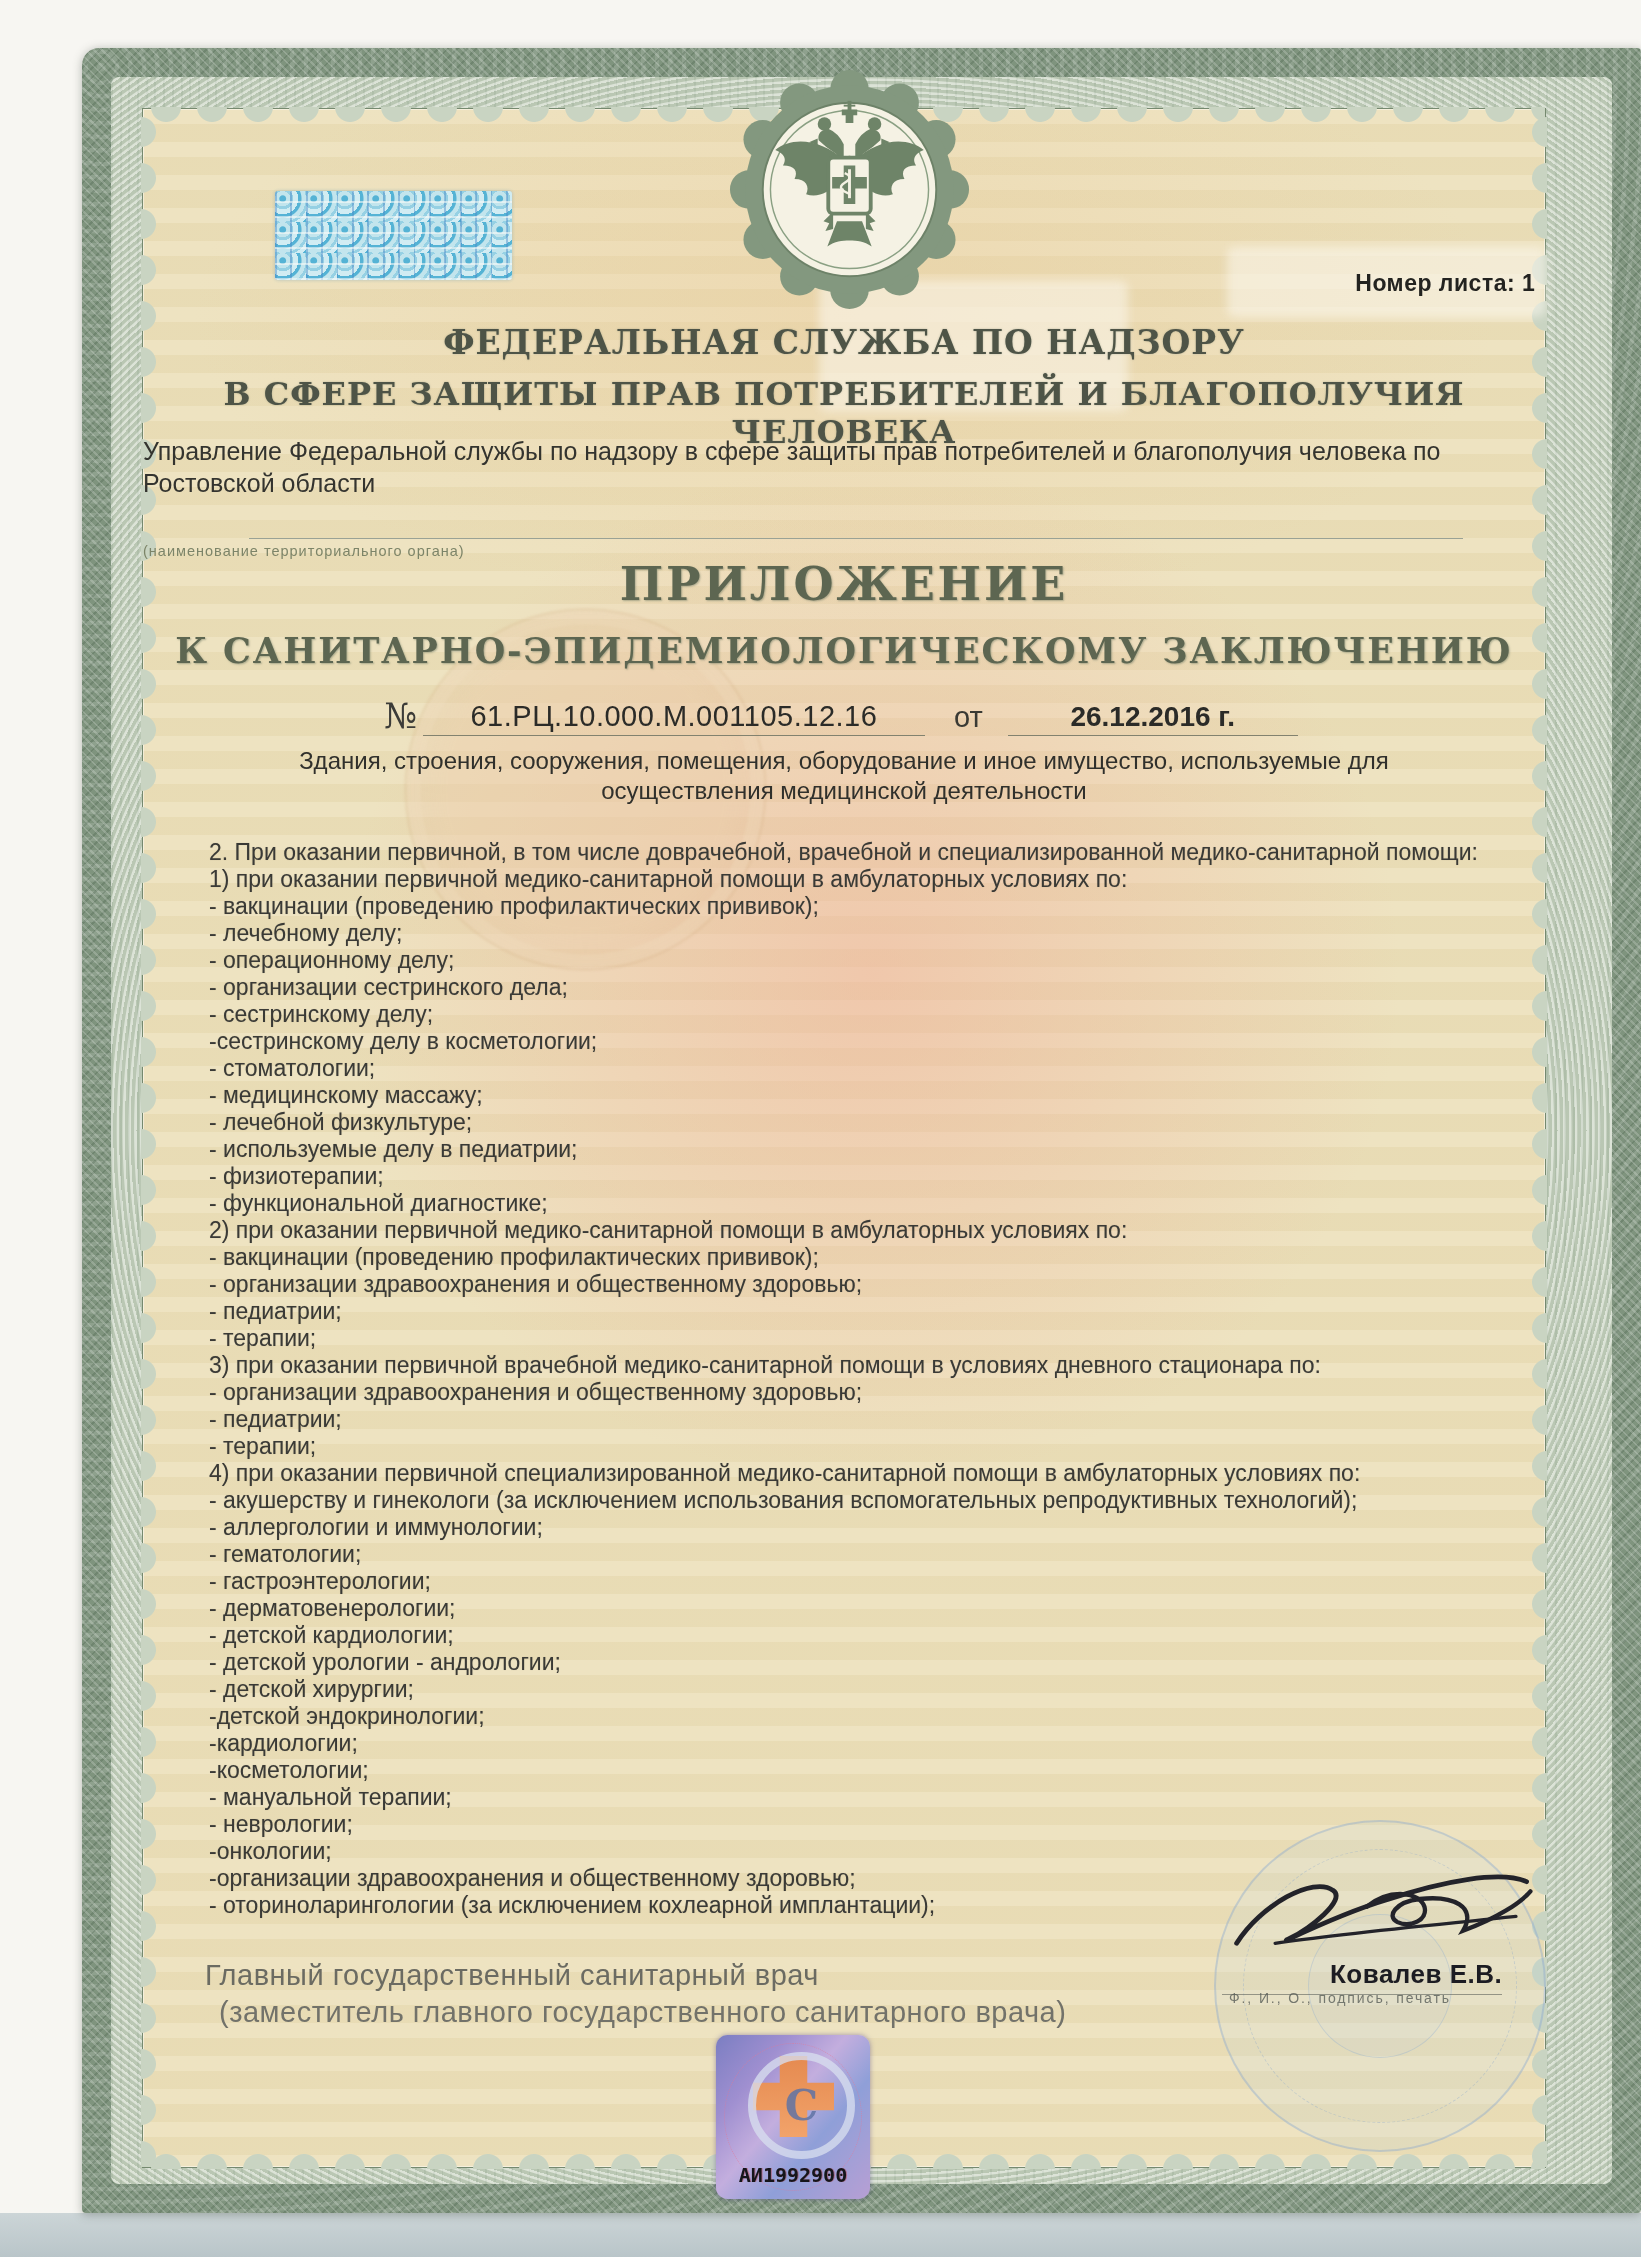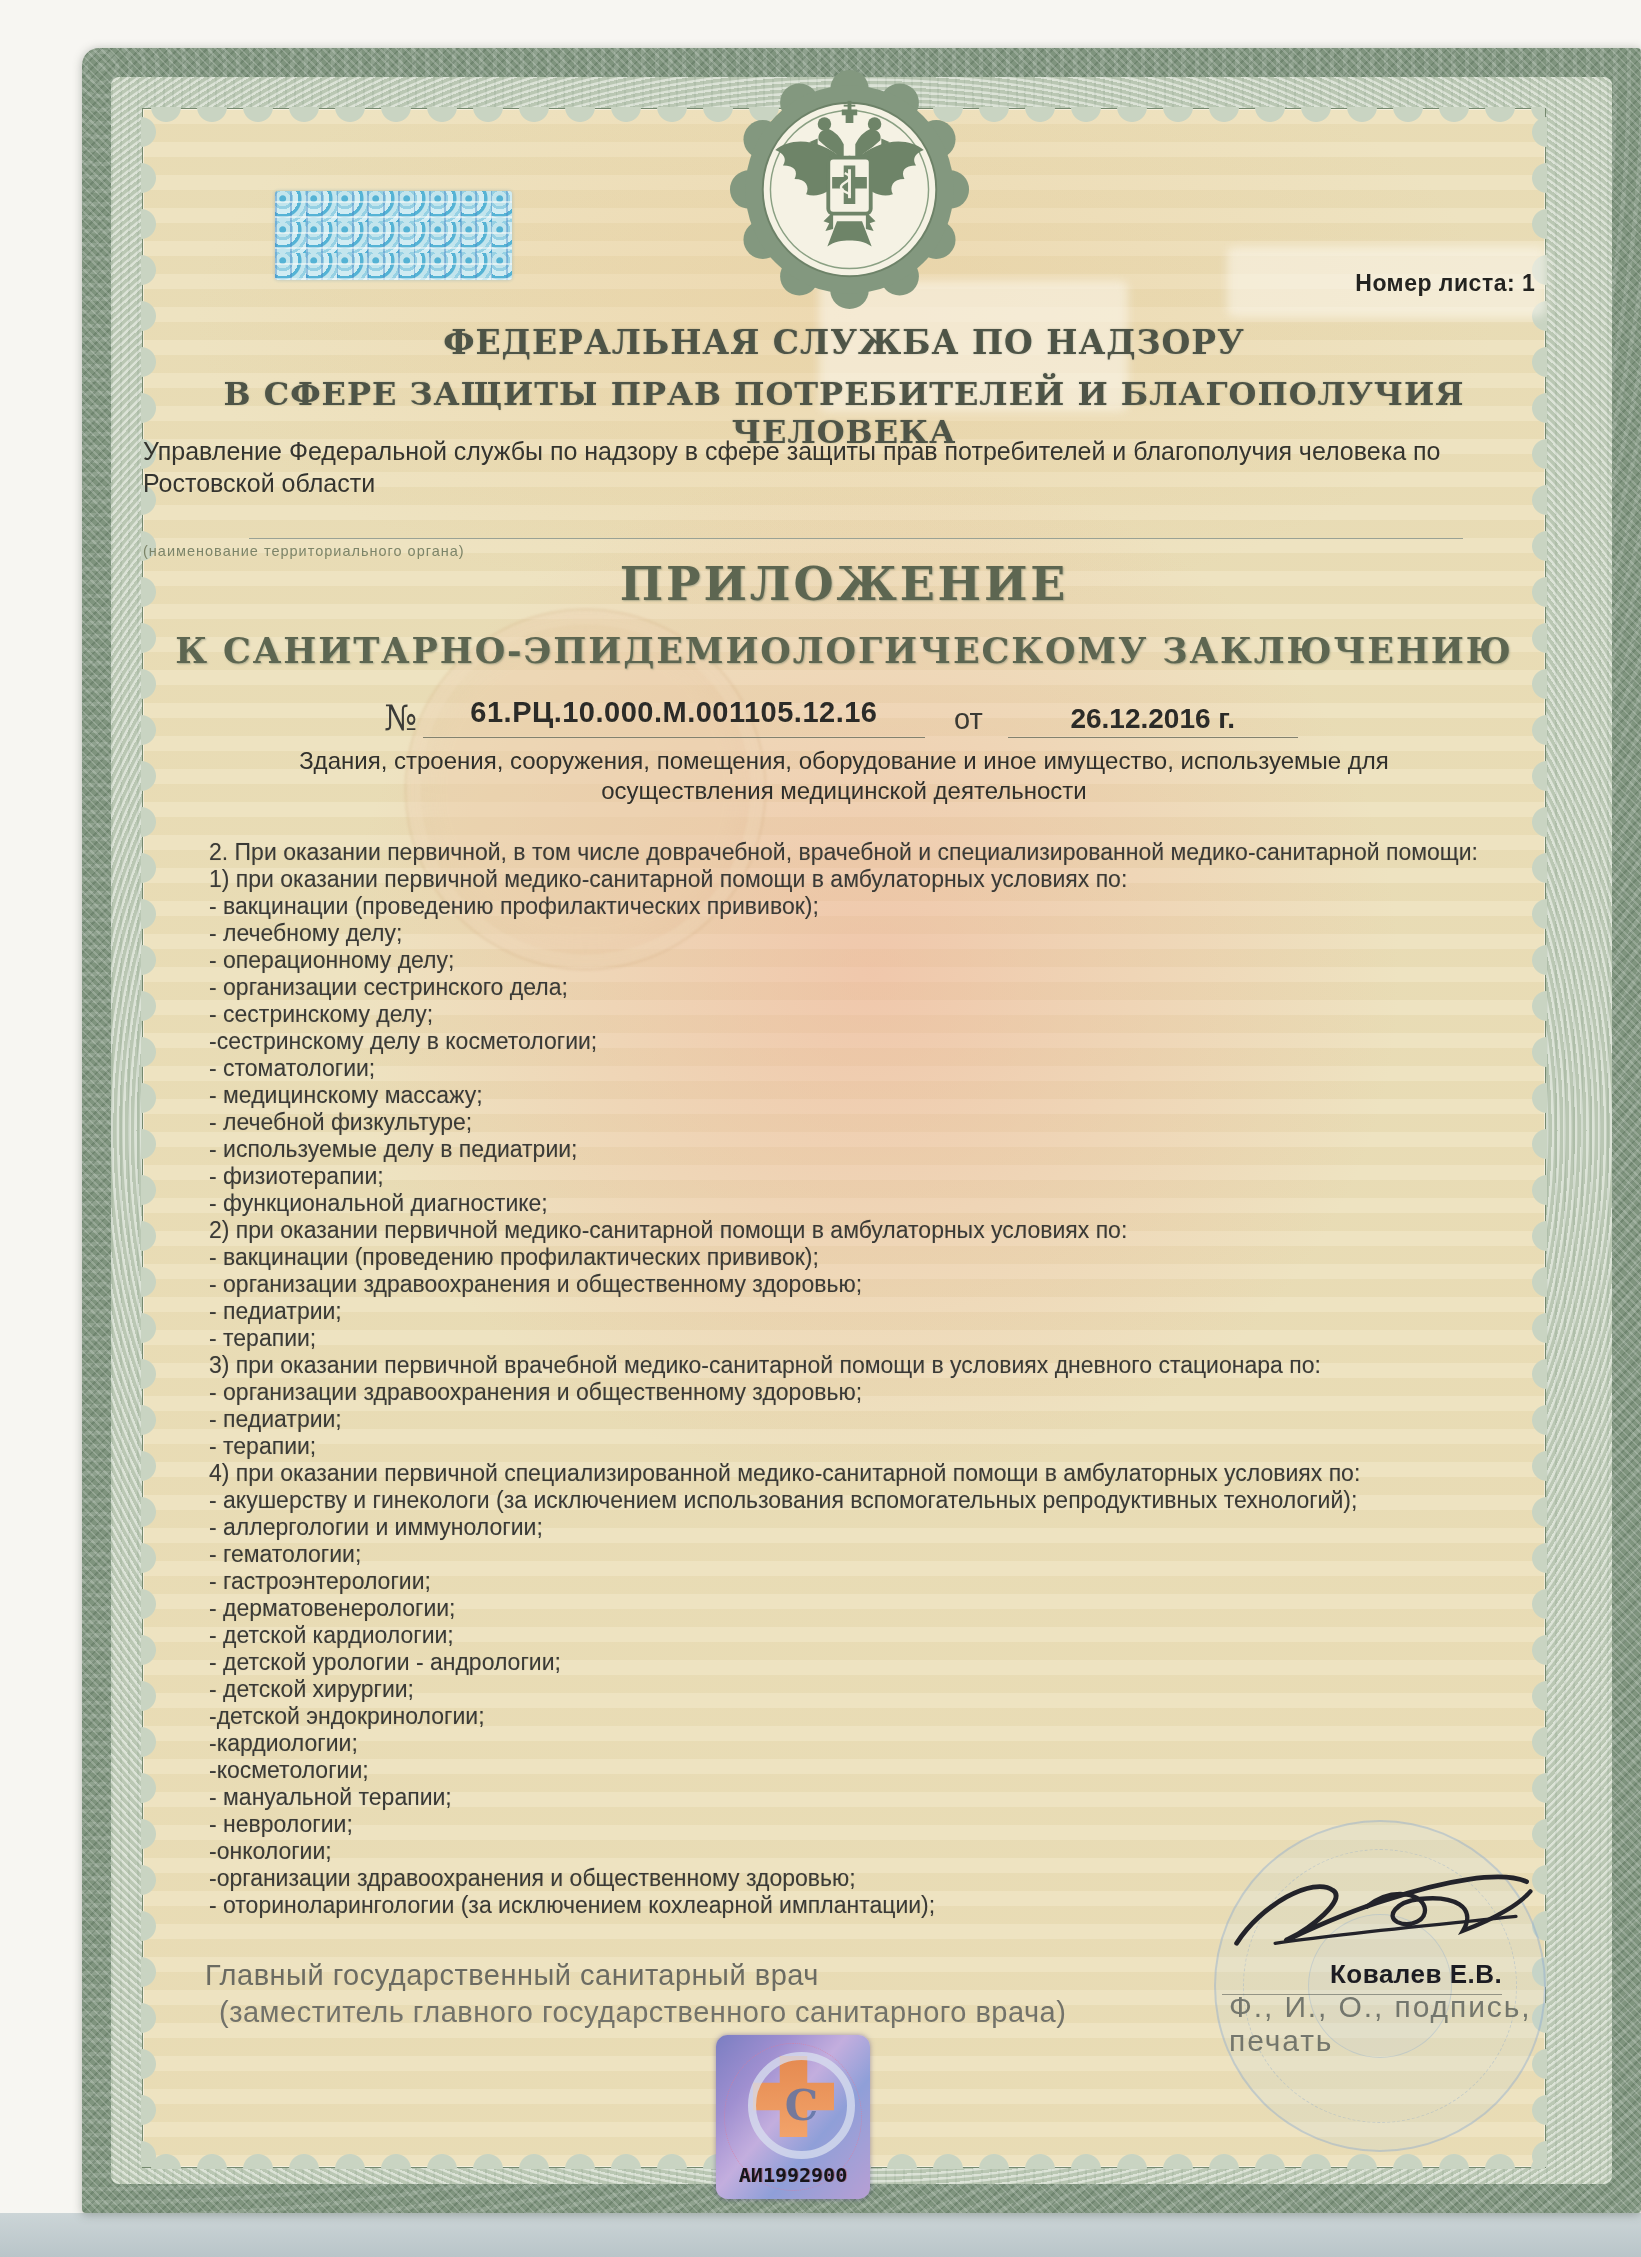--- a/index.html
+++ b/index.html
@@ -59,38 +59,38 @@
   .org{left:0;width:100%;top:326px;text-align:left;color:#34342f;font-size:25px;line-height:32px;}
   .rule{left:106px;right:82px;top:429px;border-top:1.9px solid #9aa295;}
   .rule-cap{left:0;width:100%;top:434px;font-size:14.5px;color:#7c8468;letter-spacing:1px;}
   .doc-title1{left:0;width:100%;top:448px;text-align:center;font-size:46px;font-weight:bold;color:#5d6651;
     letter-spacing:2.9px;text-shadow:1px 1px 1.9px rgba(120,130,105,.55);}
   .doc-title2{left:0;width:100%;top:521px;text-align:center;font-size:35px;font-weight:bold;color:#5d6651;
     letter-spacing:1.9px;text-shadow:1px 1px 1.9px rgba(120,130,105,.55);}
   .num-row{left:241px;top:587px;display:flex;align-items:flex-end;color:#2b2b28;}
   .num-row .no-sign{font-size:35px;color:#3c3c38;margin-right:5.8px;}
   .num-row .uline{border-bottom:1.9px solid #82826f;text-align:center;}
-  .num-row .number{width:502px;font-size:29px;font-weight:bold;letter-spacing:0.5px;padding-bottom:8px;}
+  .num-row .number{width:502px;font-size:29px;font-weight:normal;letter-spacing:0.5px;padding-bottom:2px;}
   .num-row .ot{font-size:29px;color:#3a3a34;padding:0 25px 1.9px 29px;}
   .num-row .date{width:290px;font-size:28px;font-weight:bold;padding-bottom:1.9px;}
   .subject{left:0;width:100%;top:637px;text-align:center;font-size:24px;line-height:30px;color:#30302c;}
   .body-text{left:66px;top:730px;width:1352px;font-size:23px;line-height:27px;color:#3a3a36;
     text-shadow:0 0 1px rgba(70,70,60,.25);white-space:nowrap;}
   
   .sign-left1{left:62px;top:1850px;font-size:29px;color:#6b6b62;letter-spacing:0.5px;}
   .sign-left2{left:76px;top:1887px;font-size:29px;color:#72726a;letter-spacing:0.5px;}
   .stamp{left:1071px;top:1711px;width:328px;height:328px;border-radius:50%;z-index:1;
     border:2.9px solid rgba(125,160,205,.35);background:rgba(185,210,235,.12);}
   .stamp::before{content:"";position:absolute;inset:27px;border-radius:50%;border:1.9px dashed rgba(125,160,205,.32);}
   .stamp::after{content:"";position:absolute;inset:92px;border-radius:50%;border:1.9px solid rgba(125,160,205,.28);
     background:rgba(185,210,235,.10);}
   .signature{left:1079px;top:1738px;width:324px;height:131px;z-index:2;}
   .signer-name{left:1187px;top:1850px;font-size:26px;color:#1c1c22;font-weight:bold;z-index:2;letter-spacing:0.5px;}
   .signer-line{left:1079px;top:1885px;width:280px;border-top:1px solid rgba(80,85,80,.55);z-index:1;}
-  .sign-cap{left:1086px;top:1881px;font-size:30px;color:rgba(88,93,88,.8);letter-spacing:1.9px;z-index:2;}
+  .sign-cap{left:1086px;top:1881px;font-size:14px;color:rgba(88,93,88,.8);letter-spacing:1.9px;z-index:2;}
   
   .sticker{left:573px;top:1926px;width:154px;height:164px;border-radius:11.6px;z-index:2;
     background:linear-gradient(130deg,#7b7ec2 0%,#9f8fd0 25%,#c3aede 45%,#8f9fd8 65%,#b79fd4 100%);
     box-shadow:0 0 4.8px rgba(80,70,140,.5);}
   .sticker .cross{position:absolute;left:37px;top:21px;width:81px;height:81px;
     background:linear-gradient(#e58a50,#f2a36a);
     clip-path:polygon(33% 0,67% 0,67% 33%,100% 33%,100% 67%,67% 67%,67% 100%,33% 100%,33% 67%,0 67%,0 33%,33% 33%);}
   .sticker .ringtext{position:absolute;inset:7.7px;border-radius:50%;border:1.9px dotted rgba(228,120,150,.55);}
   .sticker .ring{position:absolute;left:32px;top:17.4px;width:91px;height:91px;border-radius:50%;
     border:8.7px solid rgba(215,222,238,.78);display:flex;align-items:center;justify-content:center;

